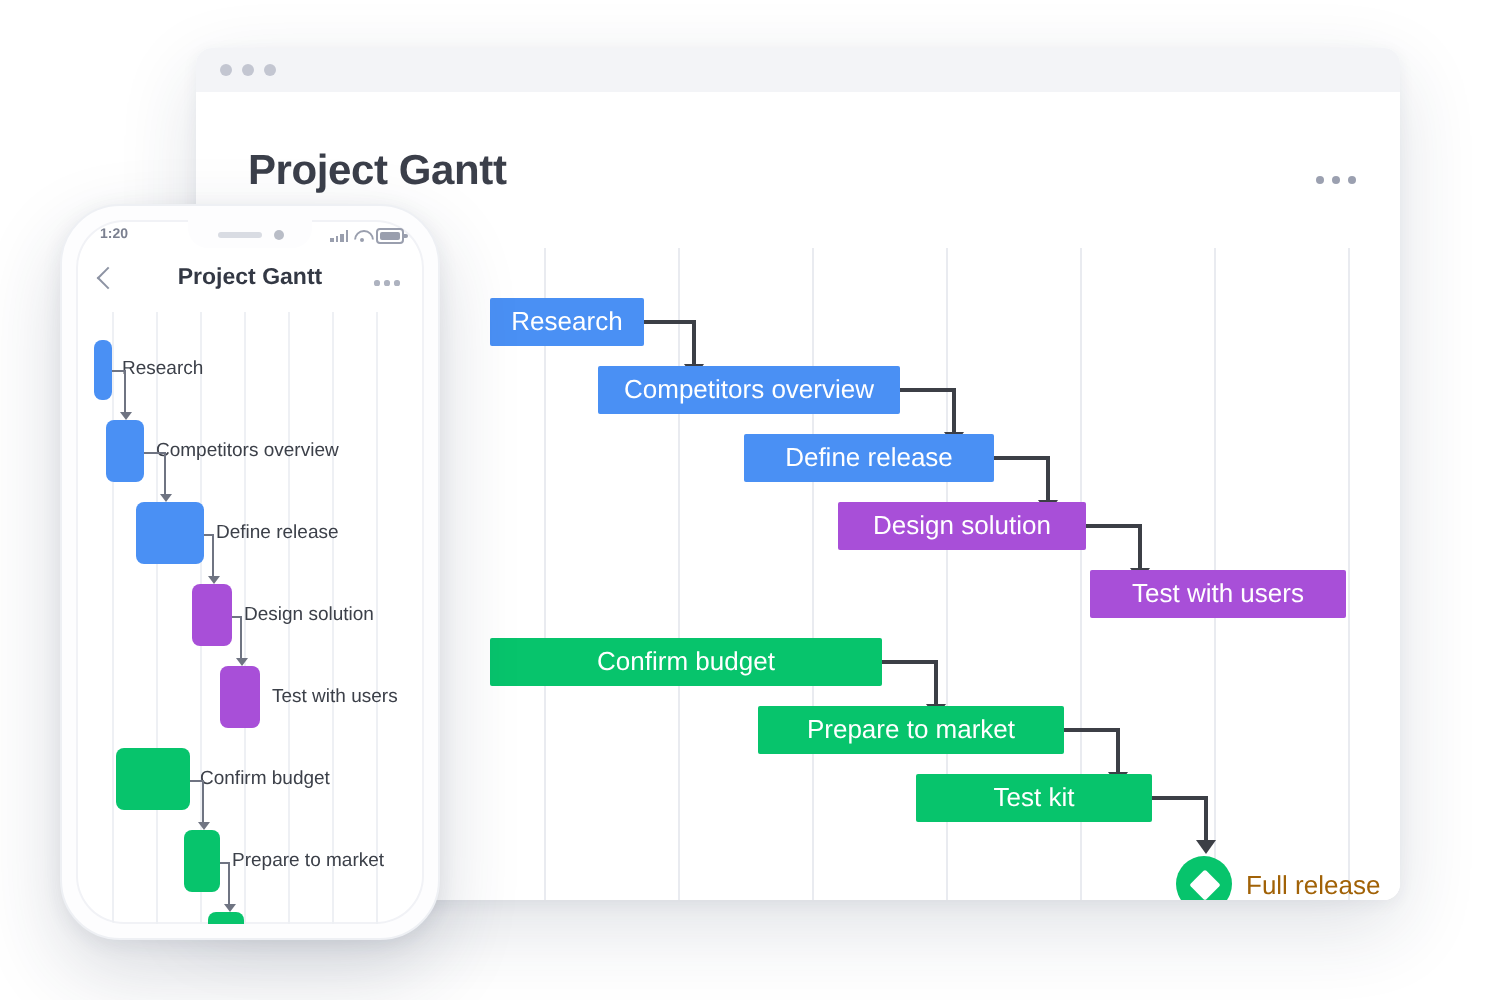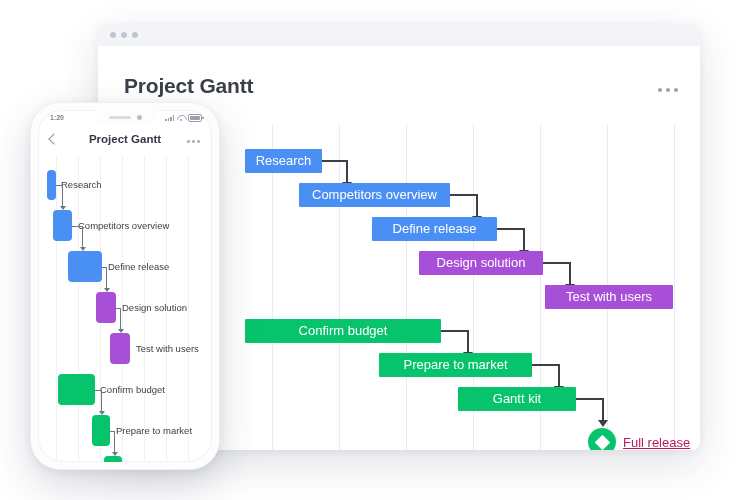--- a/index.html
+++ b/index.html
@@ -58,21 +58,21 @@
     border-top:7px solid #3c3f46;
   }
 
   .milestone{position:absolute;width:28px;height:28px;}
   .milestone .ring{
     width:28px;height:28px;border-radius:50%;background:#07c46c;
     display:flex;align-items:center;justify-content:center;
   }
   .milestone .dia{width:11px;height:11px;background:#fff;transform:rotate(45deg);border-radius:1px;}
   .milestone-label{
-    position:absolute;font-size:13px;color:#be185d;white-space:nowrap;text-decoration:underline;
+    position:absolute;font-size:13px;color:#a16207;white-space:nowrap;
   }
 
   
   .phone{
     position:absolute;left:30px;top:102px;width:188px;height:366px;
     background:#fdfdfe;border-radius:30px;
     box-shadow:0 16px 40px rgba(38,50,80,.18), 0 2px 10px rgba(38,50,80,.08);
     border:1px solid #eef0f4;
   }
   .phone-inner{
@@ -233,21 +233,21 @@
         <div class="bar green" style="left:281px;top:229px;width:153px;">
           <span>Prepare to market</span>
         </div>
         <div class="conn">
           <div class="h" style="left:434px;top:240px;width:28px;"></div>
           <div class="v" style="left:460px;top:240px;height:23px;"></div>
           <div class="arrow" style="left:456px;top:262px;"></div>
         </div>
 
         <div class="bar green" style="left:360px;top:263px;width:118px;">
-          <span>Gantt kit</span>
+          <span>Test kit</span>
         </div>
         <div class="conn">
           <div class="h" style="left:478px;top:274px;width:28px;"></div>
           <div class="v" style="left:504px;top:274px;height:23px;"></div>
           <div class="arrow" style="left:500px;top:296px;"></div>
         </div>
 
         <div class="milestone" style="left:490px;top:304px;">
           <div class="ring">
             <div class="dia"></div>

